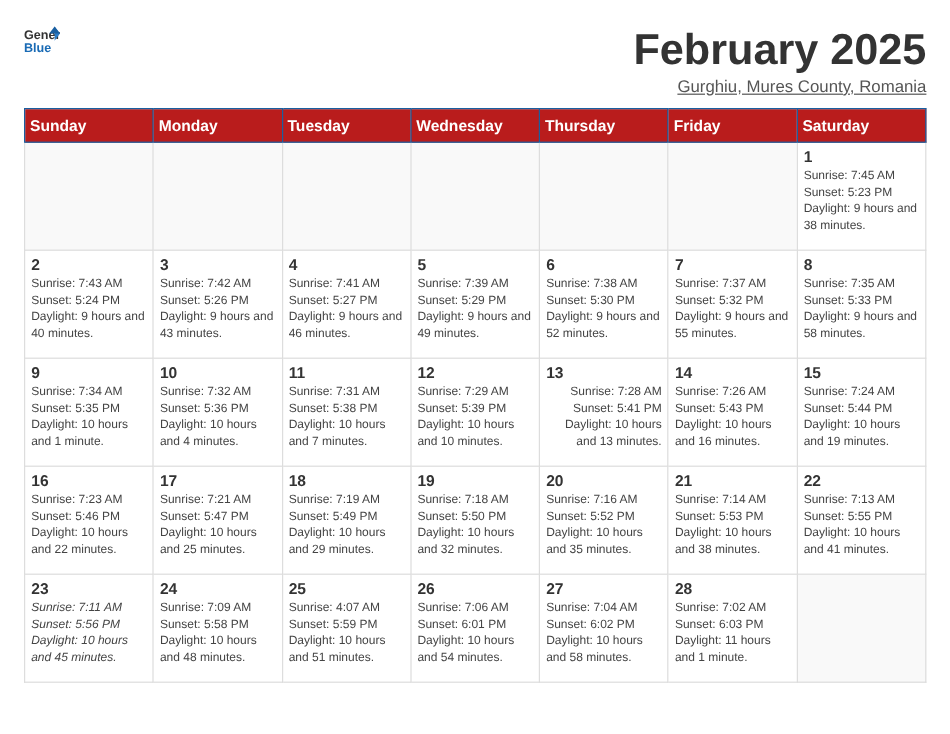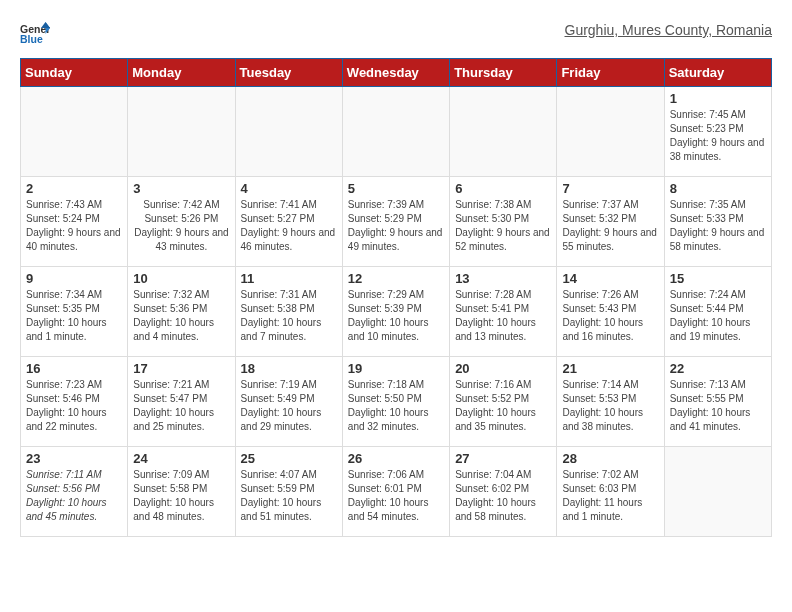--- a/index.html
+++ b/index.html
@@ -89,20 +89,21 @@
 <div class="header-area">
   <div class="logo">
     <svg class="logo-icon" viewBox="0 0 40 36" xmlns="http://www.w3.org/2000/svg">
       <text x="0" y="16" font-size="14" font-weight="bold" fill="#333">General</text>
       <text x="0" y="30" font-size="14" font-weight="bold" fill="#1a6bb5">Blue</text>
       <polygon points="34,2 40,10 34,18" fill="#2a7cc7"></polygon>
       <polygon points="34,2 40,10 28,10" fill="#1a5fa0"></polygon>
     </svg>
   </div>
   <div class="title-area">
+    <div class="month-year">February 2025</div>
     <div class="location">Gurghiu, Mures County, Romania</div>
   </div>
 </div>
 
 <table class="calendar">
   <thead>
     <tr>
     <th>Sunday</th>
         <th>Monday</th>
         <th>Tuesday</th>
@@ -129,21 +130,21 @@
       </tr>
       <tr>
         <td>
           <span class="day-num">2</span>
           <div class="day-info" style="white-space: pre-line;">Sunrise: 7:43 AM
 Sunset: 5:24 PM
 Daylight: 9 hours and 40 minutes.</div>
         </td>
         <td>
           <span class="day-num">3</span>
-          <div class="day-info" style="white-space: pre-line; text-align: center;">Sunrise: 7:42 AM
+          <div class="day-info" style="white-space: pre-line;">Sunrise: 7:42 AM
 Sunset: 5:26 PM
 Daylight: 9 hours and 43 minutes.</div>
         </td>
         <td>
           <span class="day-num">4</span>
           <div class="day-info" style="white-space: pre-line;">Sunrise: 7:41 AM
 Sunset: 5:27 PM
 Daylight: 9 hours and 46 minutes.</div>
         </td>
         <td>
@@ -191,21 +192,21 @@
 Daylight: 10 hours and 7 minutes.</div>
         </td>
         <td>
           <span class="day-num">12</span>
           <div class="day-info" style="white-space: pre-line;">Sunrise: 7:29 AM
 Sunset: 5:39 PM
 Daylight: 10 hours and 10 minutes.</div>
         </td>
         <td>
           <span class="day-num">13</span>
-          <div class="day-info" style="white-space: pre-line;">Sunrise: 7:28 AM
+          <div class="day-info" style="white-space: pre-line; text-align: right;">Sunrise: 7:28 AM
 Sunset: 5:41 PM
 Daylight: 10 hours and 13 minutes.</div>
         </td>
         <td>
           <span class="day-num">14</span>
           <div class="day-info" style="white-space: pre-line;">Sunrise: 7:26 AM
 Sunset: 5:43 PM
 Daylight: 10 hours and 16 minutes.</div>
         </td>
         <td>

